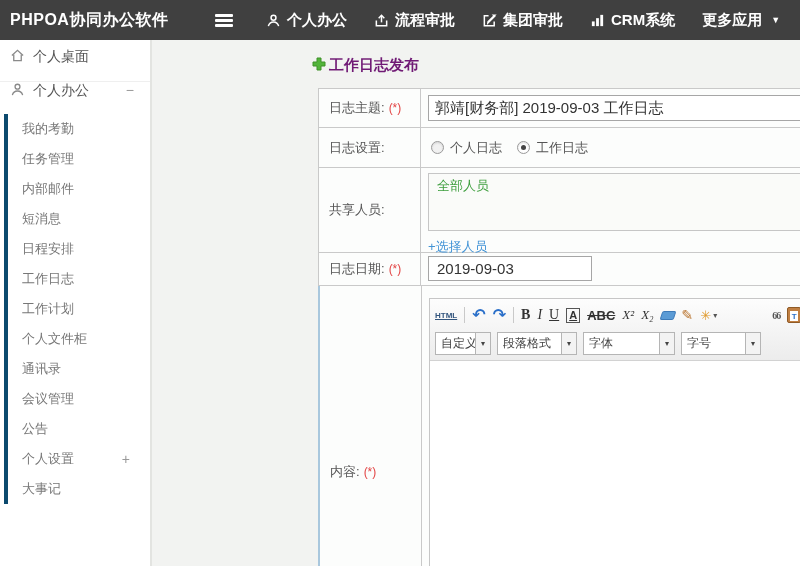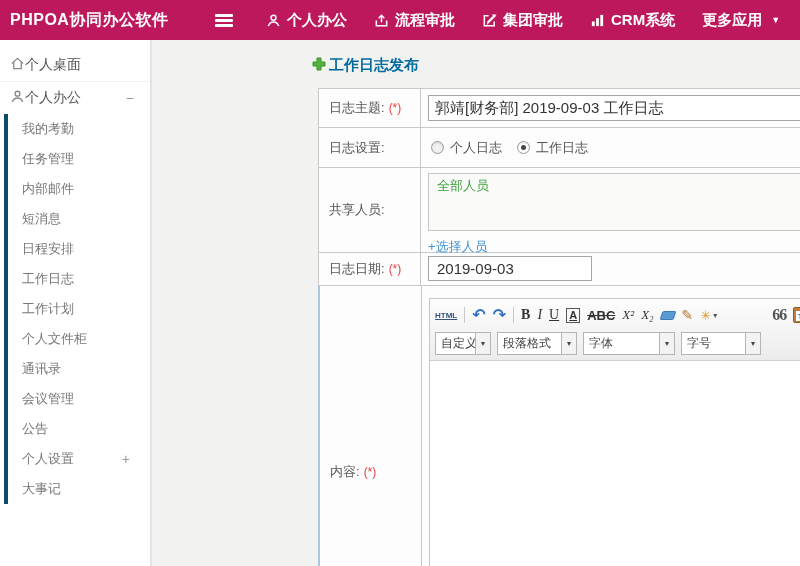--- a/index.html
+++ b/index.html
@@ -1,46 +1,46 @@
 <!DOCTYPE html>
 <html><head>
 <meta charset="utf-8">
 <style>
   * { margin:0; padding:0; box-sizing:border-box; }
   html,body { width:800px; height:566px; overflow:hidden; background:#fff;
     font-family:"Liberation Sans","DejaVu Sans",sans-serif; }
 
   
   .header { position:absolute; top:0; left:0; width:800px; height:40px;
-    background:#be185d; display:flex; align-items:center; color:#fff; z-index:9; }
+    background:#404040; display:flex; align-items:center; color:#fff; z-index:9; }
   .app-title { margin-left:10px; font-size:16px; font-weight:bold; width:205px; letter-spacing:.5px; }
   .hamburger { width:18px; height:13px; display:flex; flex-direction:column; justify-content:space-between; cursor:pointer; }
   .hamburger i { display:block; height:3px; background:#fff; border-radius:1px; }
   .nav { display:flex; align-items:center; margin-left:33px; gap:27px; }
   .nav-item { display:flex; align-items:center; gap:6px; font-size:15px; font-weight:bold; cursor:pointer; white-space:nowrap; }
   .nav-item svg { display:block; }
   .caret-down { font-size:9px; margin-left:3px; }
 
   
   .sidebar { position:absolute; top:40px; left:0; width:152px; height:526px;
     background:#fff; border-right:2px solid #e3e4e1; padding-top:8px; }
-  .side-item { display:flex; align-items:center; padding-left:10px;
+  .side-item { display:flex; gap:8px; padding-left:10px;
     font-size:14px; color:#555; cursor:pointer; }
   .side-item-desktop { height:34px; border-bottom:1px solid #efefef; }
   .side-item-office { height:32px; }
   .side-toggle { margin-left:auto; margin-right:16px; color:#999; font-size:14px; }
   .submenu { margin-left:4px; border-left:4px solid #0c4a6e; }
   .sub-item { height:30px; line-height:30px; padding-left:14px; font-size:13px;
     color:#777; display:flex; cursor:pointer; }
   .sub-toggle { margin-left:auto; margin-right:20px; color:#999; font-size:14px; }
 
   
   .main { position:absolute; top:40px; left:152px; width:648px; height:526px; background:#f2f3f1; }
   .page-title { position:absolute; top:16px; left:160px; display:flex; align-items:center;
-    gap:3px; font-size:15px; font-weight:bold; color:#0369a1; }
+    gap:3px; font-size:15px; font-weight:bold; color:#701a75; }
 
   .form-table { position:absolute; top:48px; left:166px; width:624px; border-top:1px solid #c9c9c9; }
   .frow { display:flex; background:#fcfdfc; border-bottom:1px solid #c9c9c9; border-left:1px solid #c9c9c9; }
   .frow.content-row { border-left:2px solid #a9c7dd; border-bottom:none; }
   .flabel { width:102px; min-width:102px; border-right:1px solid #c9c9c9; display:flex;
     align-items:center; padding-left:10px; font-size:13px; color:#555; gap:4px; }
   .req { color:#e34444; font-size:12px; }
   .ffield { flex:1; position:relative; }
   .h39{height:39px} .h40{height:40px} .h85{height:85px} .h33{height:33px} .hbig{height:372px}
 
@@ -75,21 +75,21 @@
   .under-btn { font-family:"Liberation Serif",serif; text-decoration:underline; font-size:14px; }
   .boxa-btn { border:1px solid #555; font-size:11px; font-weight:bold; padding:0 2px;
     text-decoration:underline; line-height:13px; }
   .abc-btn { font-size:13px; font-weight:bold; text-decoration:line-through; }
   .supsub-btn { font-family:"Liberation Serif",serif; font-size:13px; font-style:italic; }
   .eraser { width:14px; height:9px; background:#5b9bd5; border:1px solid #3d7ab8;
     border-radius:2px; transform:skewX(-18deg); }
   .brush-btn { color:#b8722c; font-size:14px; }
   .wand-btn { color:#e09a2d; font-size:13px; }
   .wand-caret { font-size:8px; color:#555; margin-left:2px; }
-  .quote-btn { font-family:"Liberation Serif",serif; font-weight:bold; font-size:16px;
+  .quote-btn { font-family:"Liberation Serif",serif; font-weight:bold; font-size:10px;
     color:#555; letter-spacing:-1px;padding-left:48px; }
   .clip { width:14px; height:16px; background:#c07f42; border:1px solid #8f5a26;
     border-radius:2px; position:relative; }
   .clip b { position:absolute; left:2px; top:3px; right:2px; bottom:1px; background:#fff;
     color:#2a6fc9; font-size:8px; font-weight:bold; text-align:center; line-height:11px; }
   .lettera-btn { font-family:"Liberation Serif",serif; font-size:15px; color:#222; }
   .dd { height:23px; background:#fff; border:1px solid #b5b5b5; display:flex; align-items:stretch; cursor:pointer; }
   .dd1{width:56px} .dd2{width:80px} .dd3{width:92px} .dd4{width:80px}
   .dd-label { flex:1; font-size:12px; color:#444; padding:0 5px; line-height:21px;
     overflow:hidden; white-space:nowrap; }

